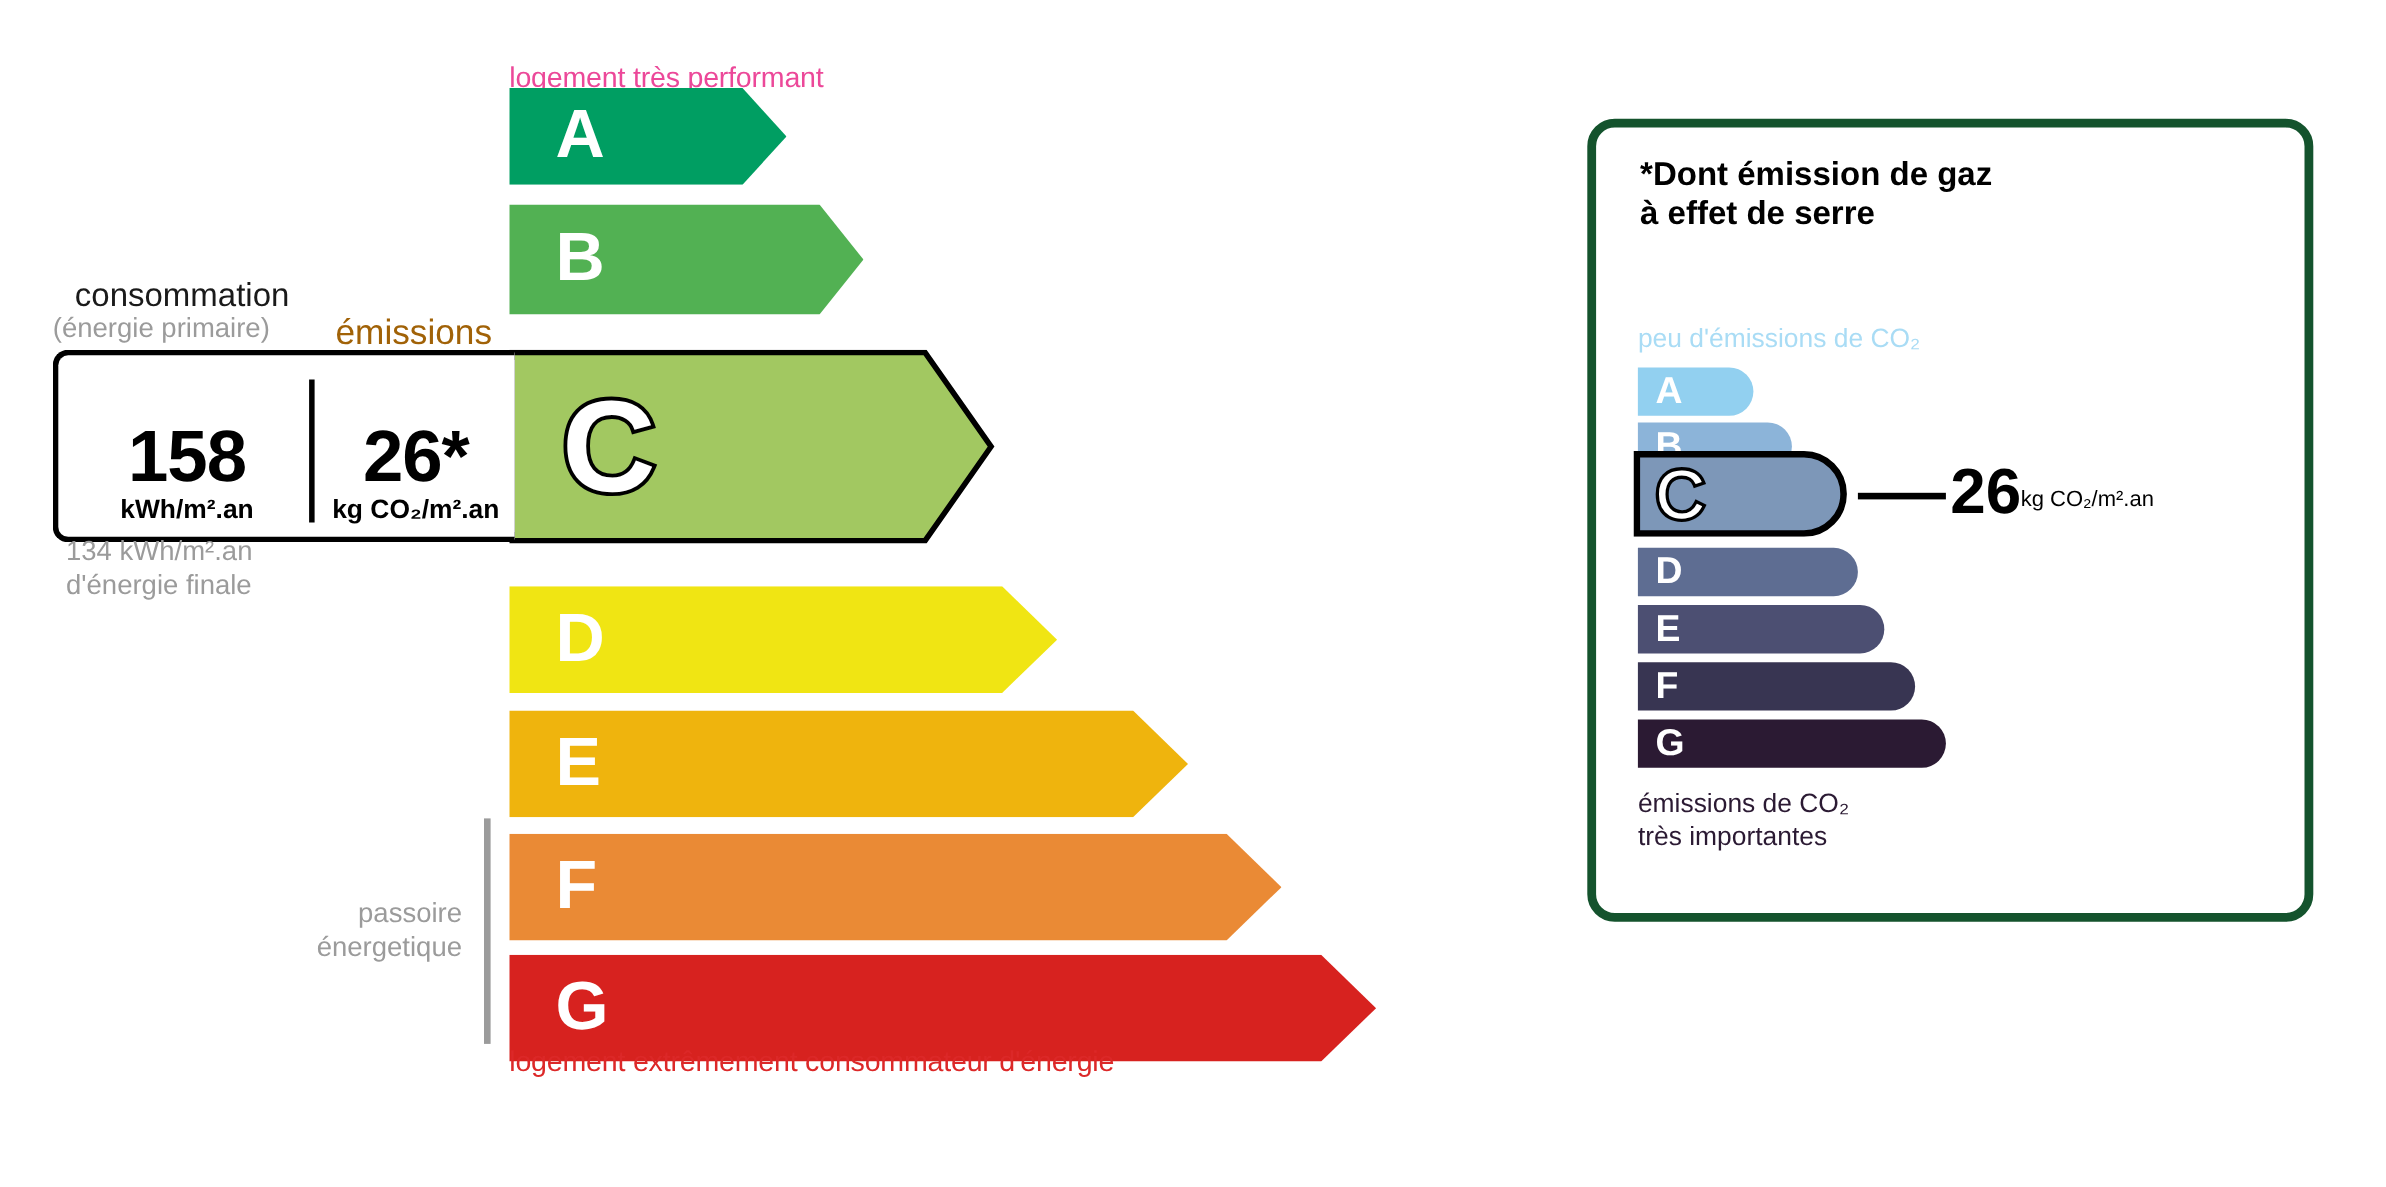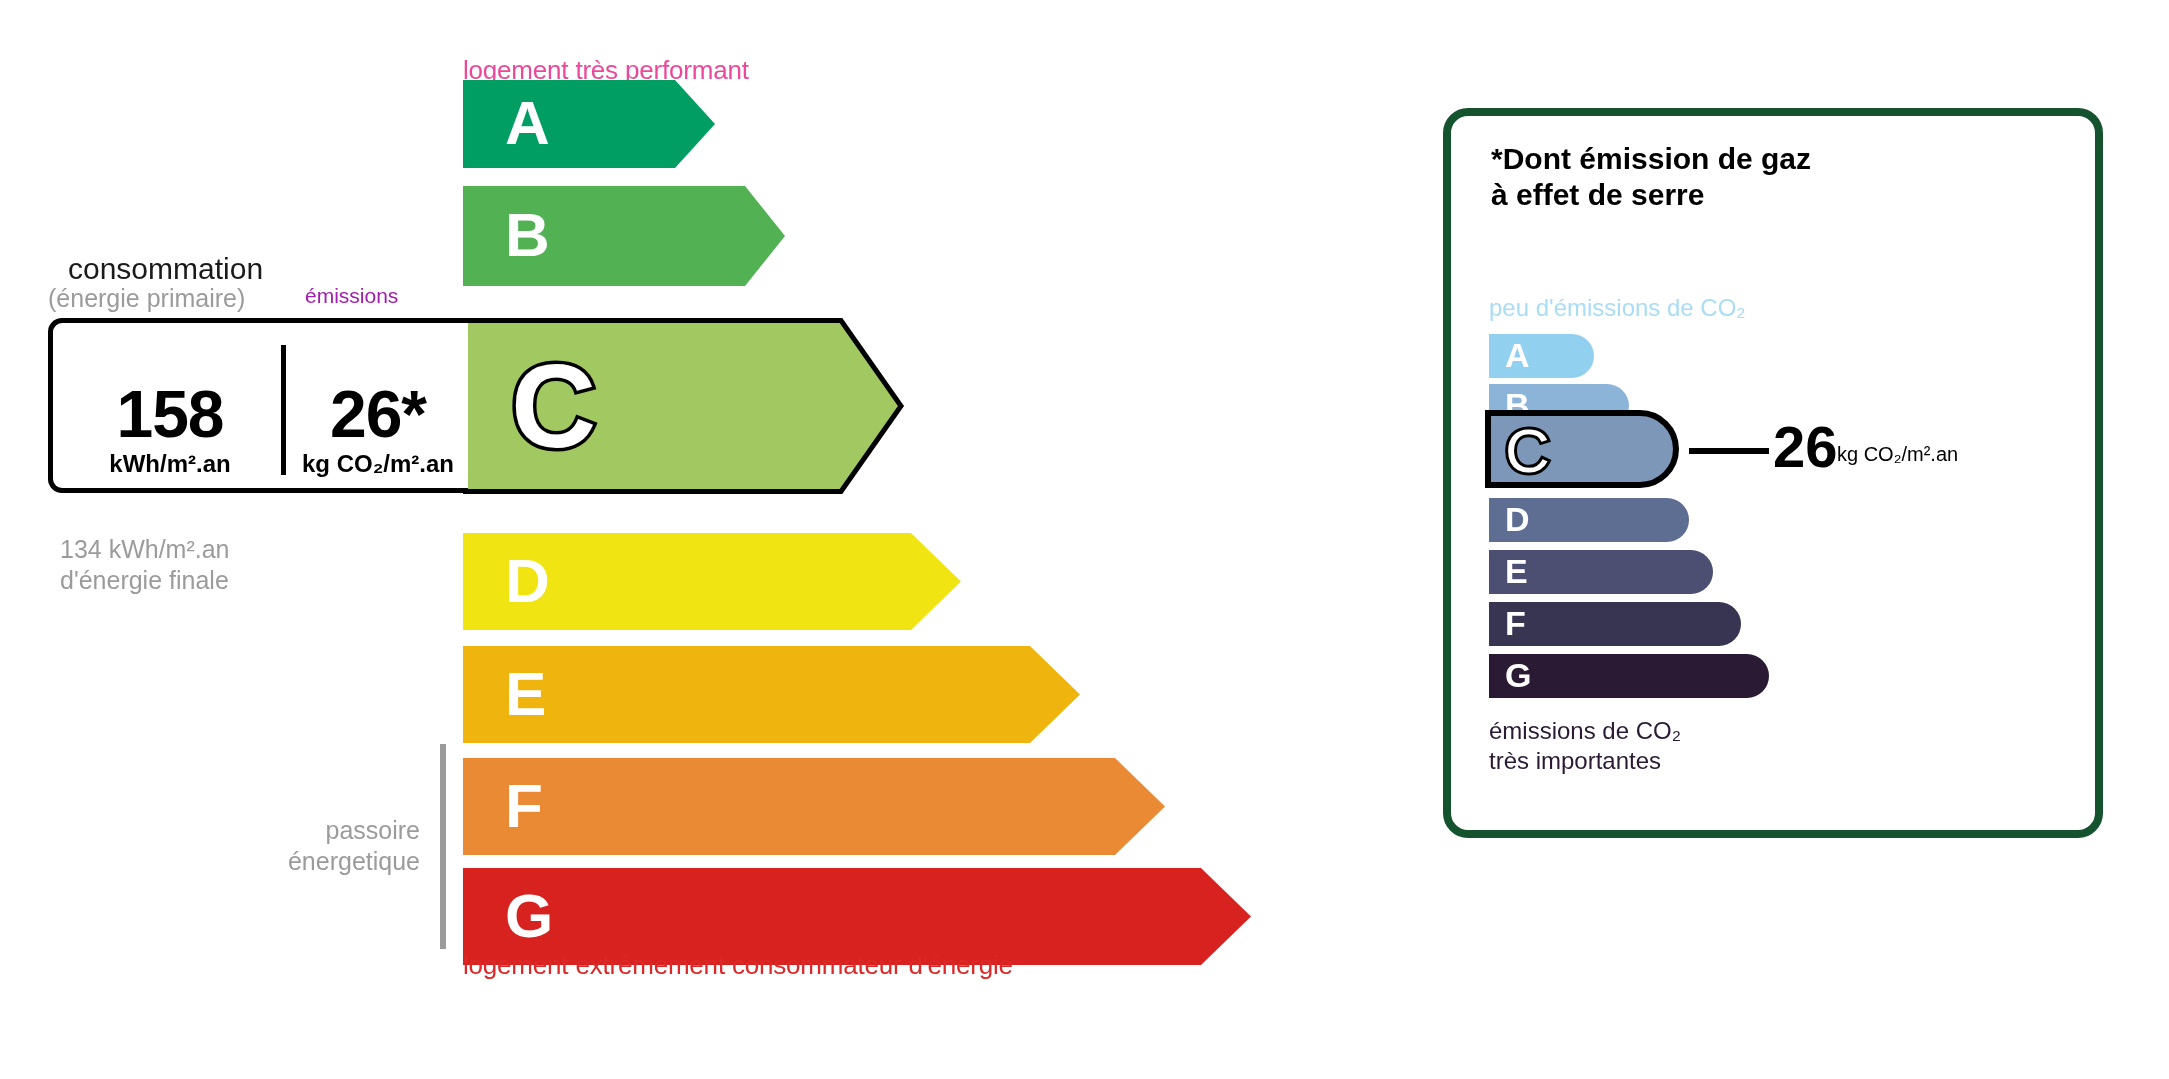--- a/index.html
+++ b/index.html
@@ -75,22 +75,22 @@
     left: 48px;
     top: 284px;
     font-size: 25px;
     color: #9b9b9b;
     white-space: nowrap;
   }
   .hdr-emissions {
     position: absolute;
     left: 305px;
     top: 284px;
-    font-size: 21px;
-    color: #a21caf;
+    font-size: 32px;
+    color: #a16207;
     white-space: nowrap;
     text-align: center;
   }
 
   
   #value-box {
     position: absolute;
     left: 48px;
     top: 318px;
     width: 420px;
@@ -123,21 +123,21 @@
     font-size: 24px;
     color: #000000;
     margin-top: 2px;
     white-space: nowrap;
     font-weight: bold;
   }
 
   .final-energy {
     position: absolute;
     left: 60px;
-    top: 534px;
+    top: 486px;
     font-size: 25px;
     line-height: 1.24;
     color: #9b9b9b;
     white-space: nowrap;
   }
 
   
   #passoire-rule {
     position: absolute;
     left: 440px;

